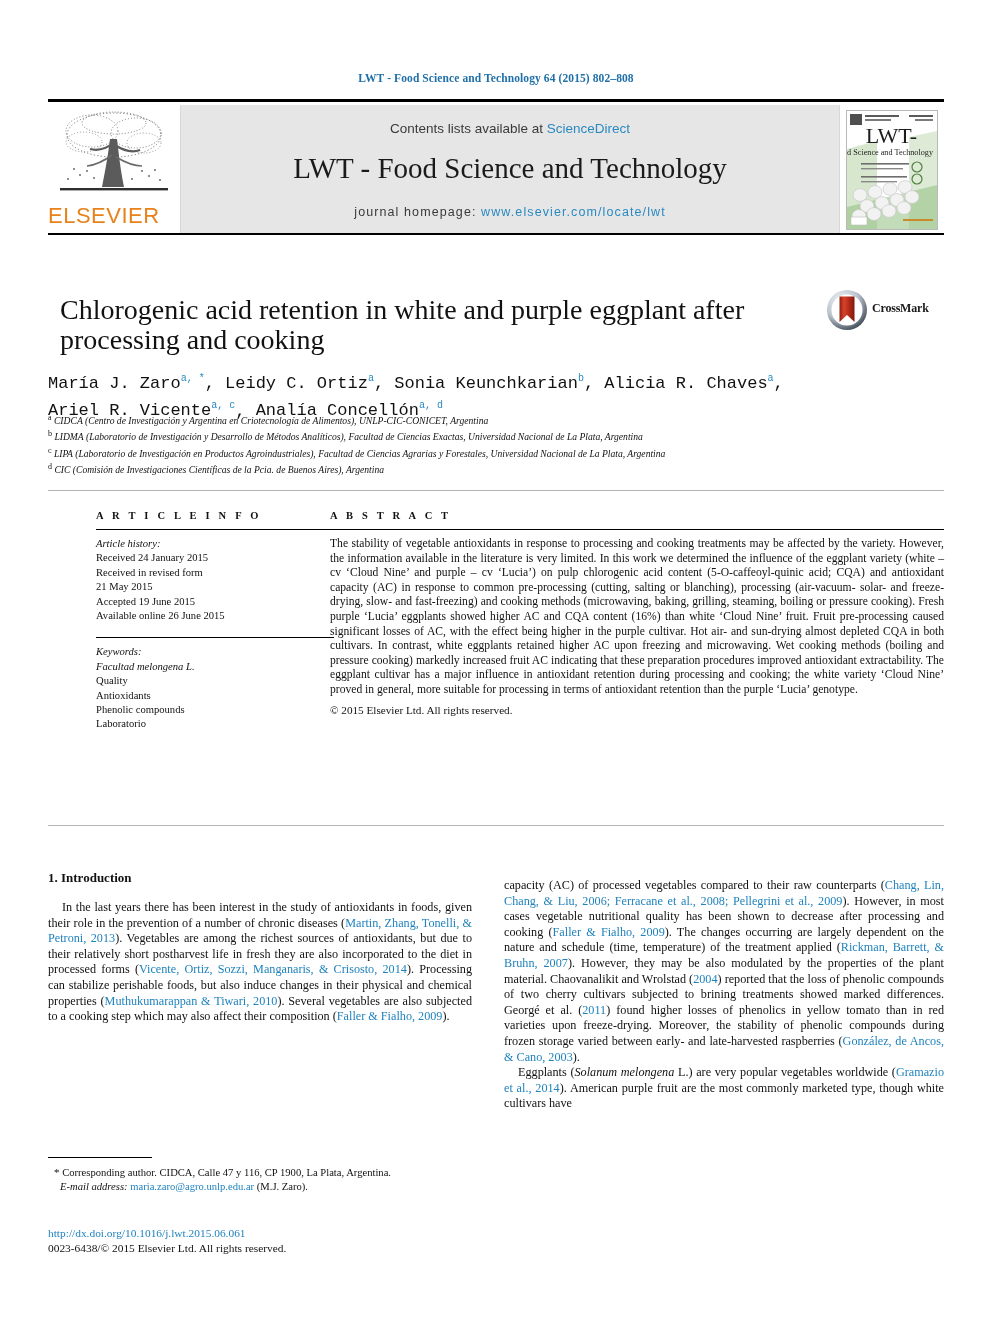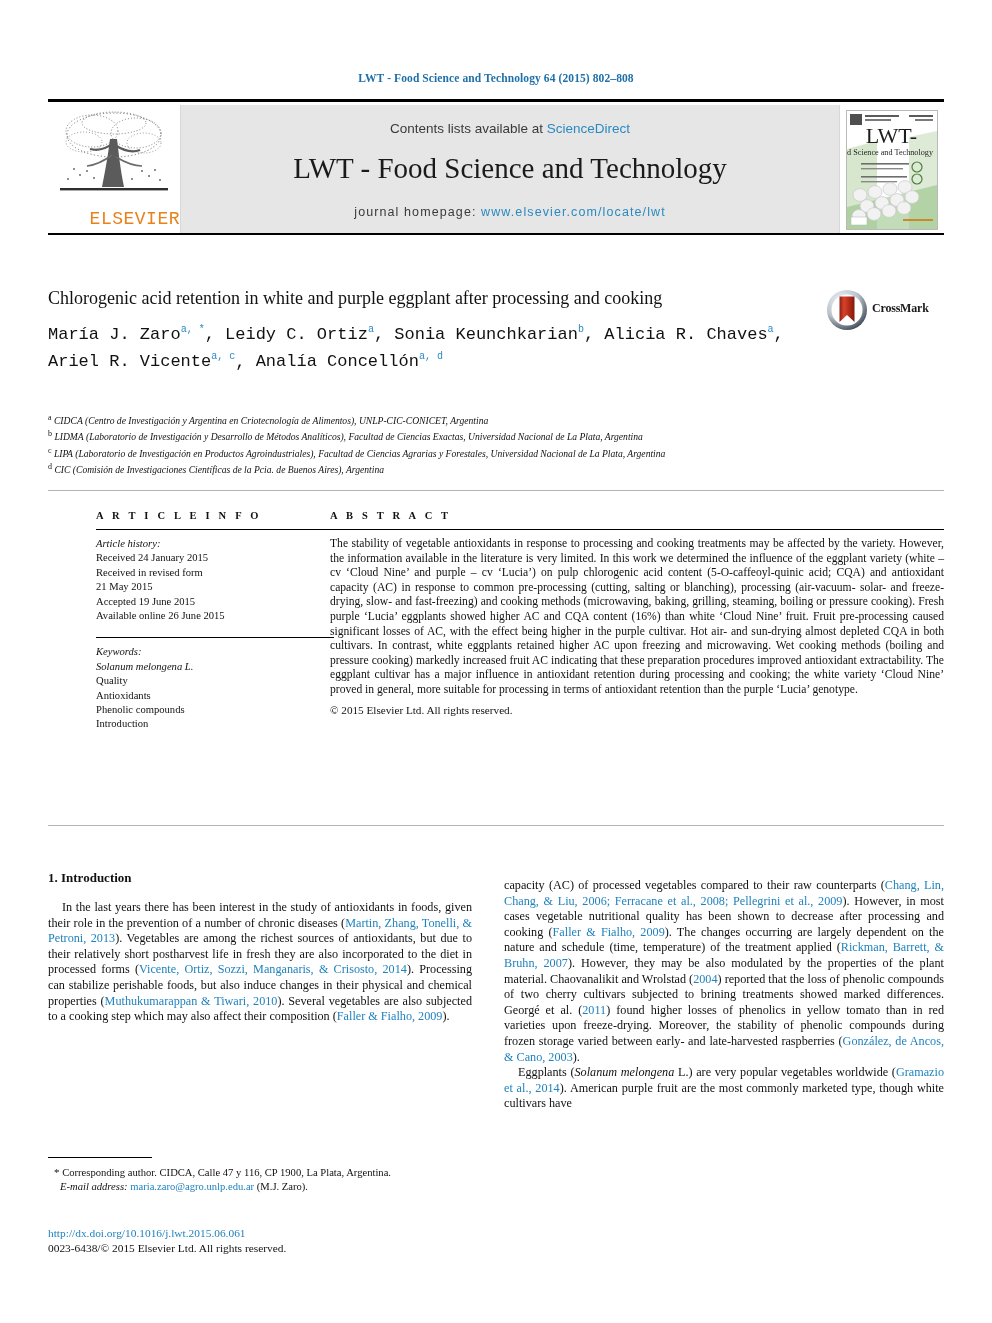--- a/index.html
+++ b/index.html
@@ -62,23 +62,23 @@
   }
   .elsevier-tree {
     position: absolute;
     left: 6px; top: 4px;
     width: 120px; height: 96px;
   }
   .elsevier-word {
     position: absolute;
     left: 0; bottom: 4px;
     width: 132px;
-    text-align: right;
-    font-family: Liberation Mono, monospace;
-    font-size: 18px;
+    text-align: left;
+    font-family: Liberation Sans, sans-serif;
+    font-size: 22px;
     letter-spacing: 0.5px;
     color: #e8821a;
   }
   .sd-band {
     flex: 1 1 auto;
     background: #e6e6e6;
     position: relative;
   }
   .contents-line {
     position: absolute;
@@ -131,25 +131,25 @@
   }
 
   
   .title-block {
     position: absolute;
     left: 48px; top: 283px;
     width: 760px;
   }
   .paper-title {
     font-family: "Liberation Serif", serif;
-    font-size: 18px;
+    font-size: 28px;
     line-height: 30px;
     font-weight: normal;
     color: #111;
-    margin: 0;
+    margin: 12px;
   }
   .authors {
     margin-top: 5px;
     font-family: Liberation Mono, monospace;
     font-size: 17px;
     line-height: 23px;
     color: #111;
   }
   .authors sup, .aff sup {
     color: #2a8ac0;
@@ -467,25 +467,25 @@
       <div class="lead">Article history:</div>
       <div>Received 24 January 2015</div>
       <div>Received in revised form</div>
       <div>21 May 2015</div>
       <div>Accepted 19 June 2015</div>
       <div>Available online 26 June 2015</div>
     </div>
     <div class="info-sep"></div>
     <div class="info-group">
       <div class="lead">Keywords:</div>
-      <div class="kw-italic">Solanum melongena L.</div>
+      <div class="kw-italic">Facultad melongena L.</div>
       <div>Quality</div>
       <div>Antioxidants</div>
       <div>Phenolic compounds</div>
-      <div>Introduction</div>
+      <div>Laboratorio</div>
     </div>
   </div>
 
   <div class="abs-col">
     <div class="sec-head">A B S T R A C T</div>
     <div class="hr-thin"></div>
     <div class="abstract-body">The stability of vegetable antioxidants in response to processing and cooking treatments may be affected by the variety. However, the information available in the literature is very limited. In this work we determined the influence of the eggplant variety (white – cv ‘Cloud Nine’ and purple – cv ‘Lucia’) on pulp chlorogenic acid content (5-O-caffeoyl-quinic acid; CQA) and antioxidant capacity (AC) in response to common pre-processing (cutting, salting or blanching), processing (air-vacuum- solar- and freeze-drying, slow- and fast-freezing) and cooking methods (microwaving, baking, grilling, steaming, boiling or pressure cooking). Fresh purple ‘Lucia’ eggplants showed higher AC and CQA content (16%) than white ‘Cloud Nine’ fruit. Fruit pre-processing caused significant losses of AC, with the effect being higher in the purple cultivar. Hot air- and sun-drying almost depleted CQA in both cultivars. In contrast, white eggplants retained higher AC upon freezing and microwaving. Wet cooking methods (boiling and pressure cooking) markedly increased fruit AC indicating that these preparation procedures improved antioxidant extractability. The eggplant cultivar has a major influence in antioxidant retention during processing and cooking; the white variety ‘Cloud Nine’ proved in general, more suitable for processing in terms of antioxidant retention than the purple ‘Lucia’ genotype.</div>
     <div class="copyright">© 2015 Elsevier Ltd. All rights reserved.</div>
   </div>
 

